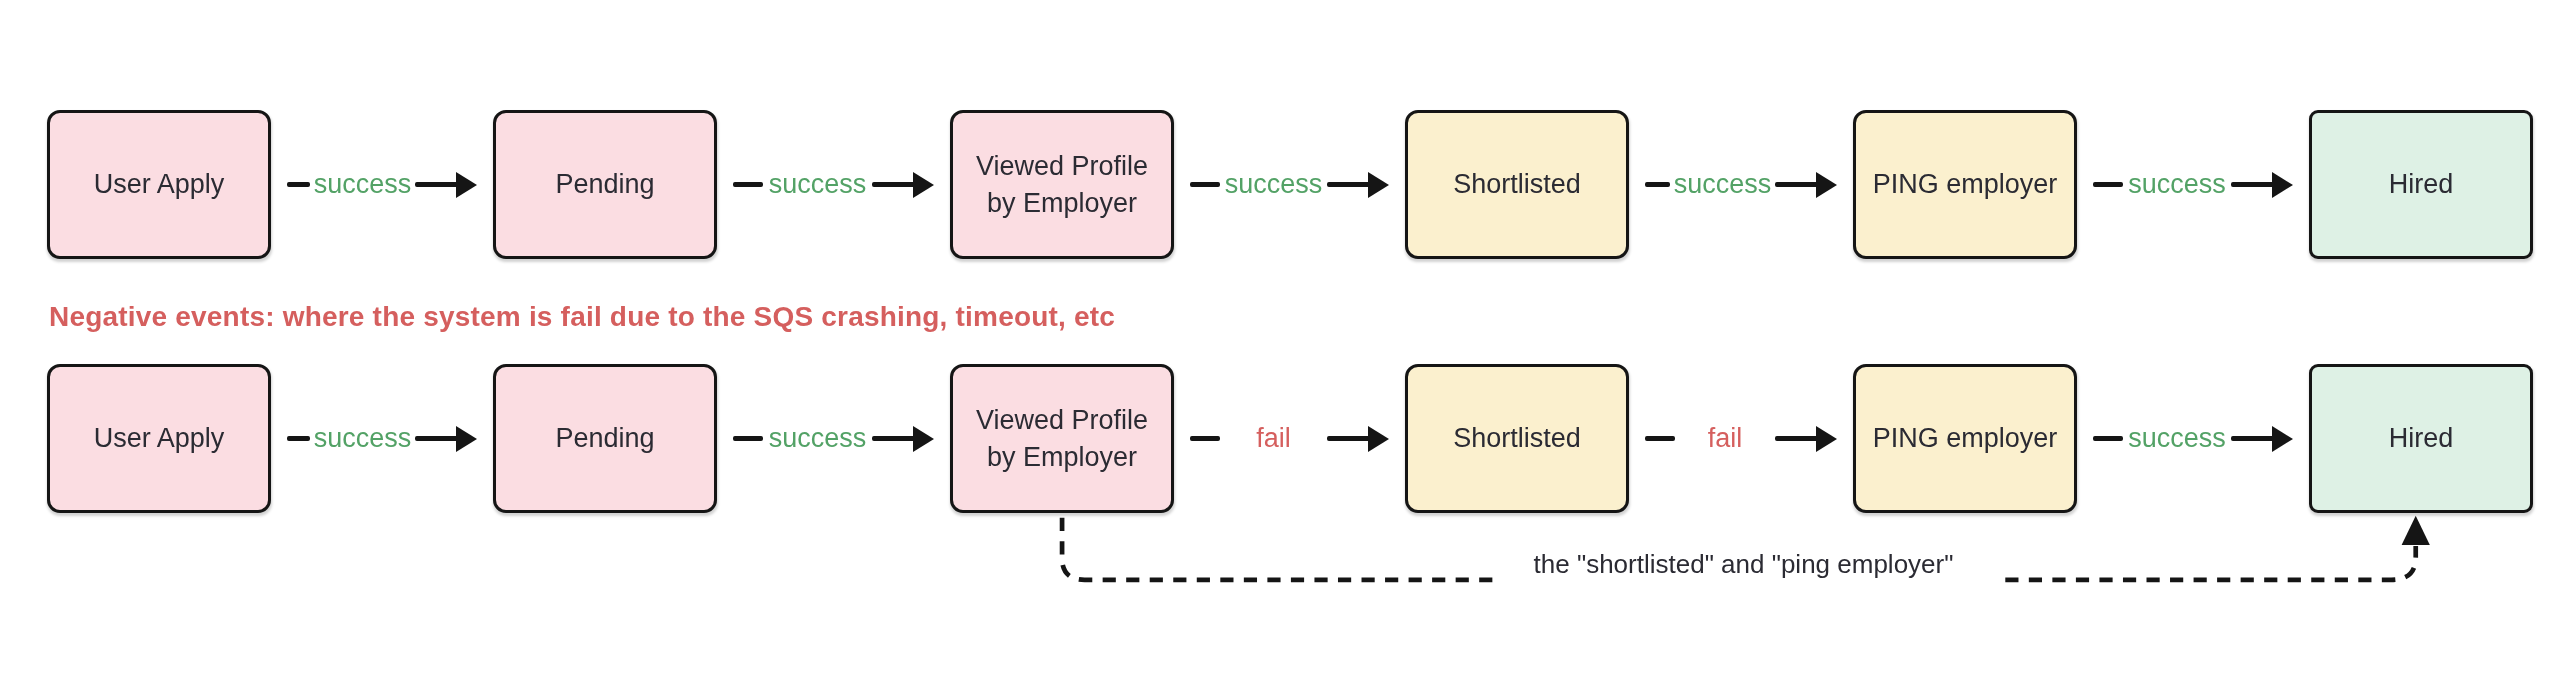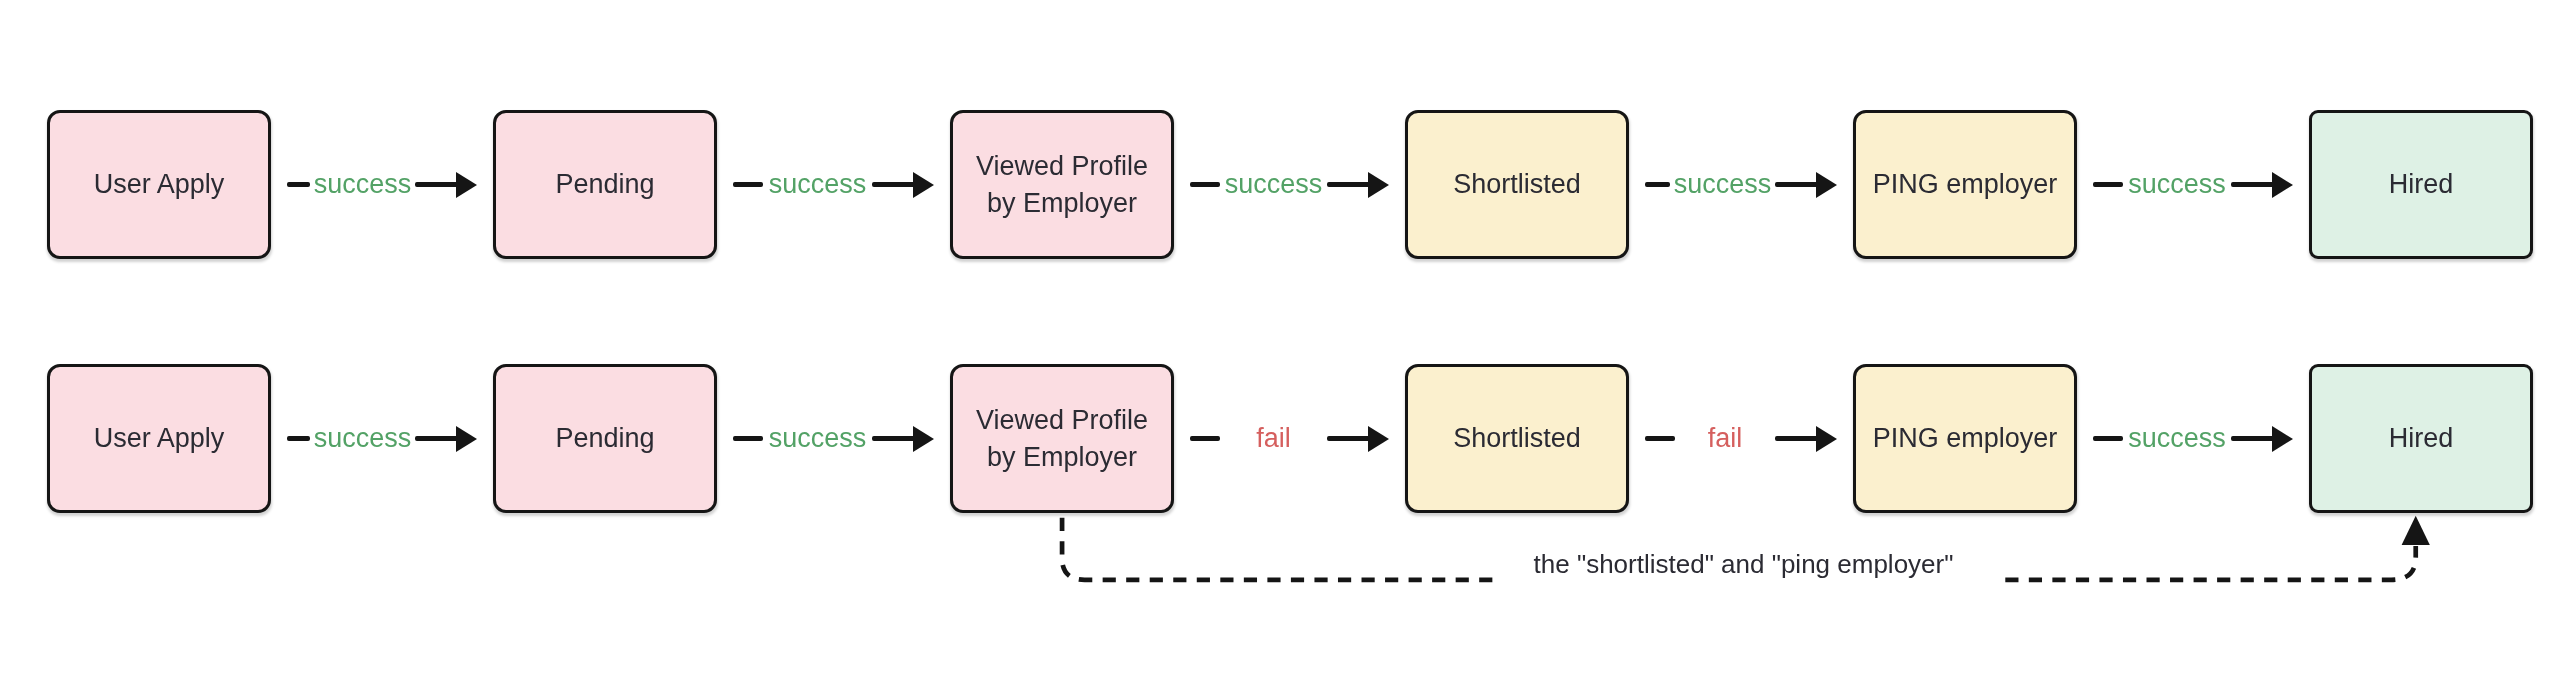--- a/index.html
+++ b/index.html
@@ -172,20 +172,21 @@
       <span class="seg"></span>
       <span class="lbl success">success</span>
       <span class="arrow">
           <span class="shaft"></span>
           <span class="head"></span>
         </span>
     </div>
     <div class="node green" style="left:2309px">Hired</div>
   </div>
 
+  <div class="row-title" id="title-negative">Negative events: where the system is fail due to the SQS crashing, timeout, etc</div>
 
   <div class="flow-row" id="row-negative">
     <div class="node pink" style="left:47px">User Apply</div>
     <div class="edge" style="left:271px;width:222px">
       <span class="seg"></span>
       <span class="lbl success">success</span>
       <span class="arrow">
           <span class="shaft"></span>
           <span class="head"></span>
         </span>

